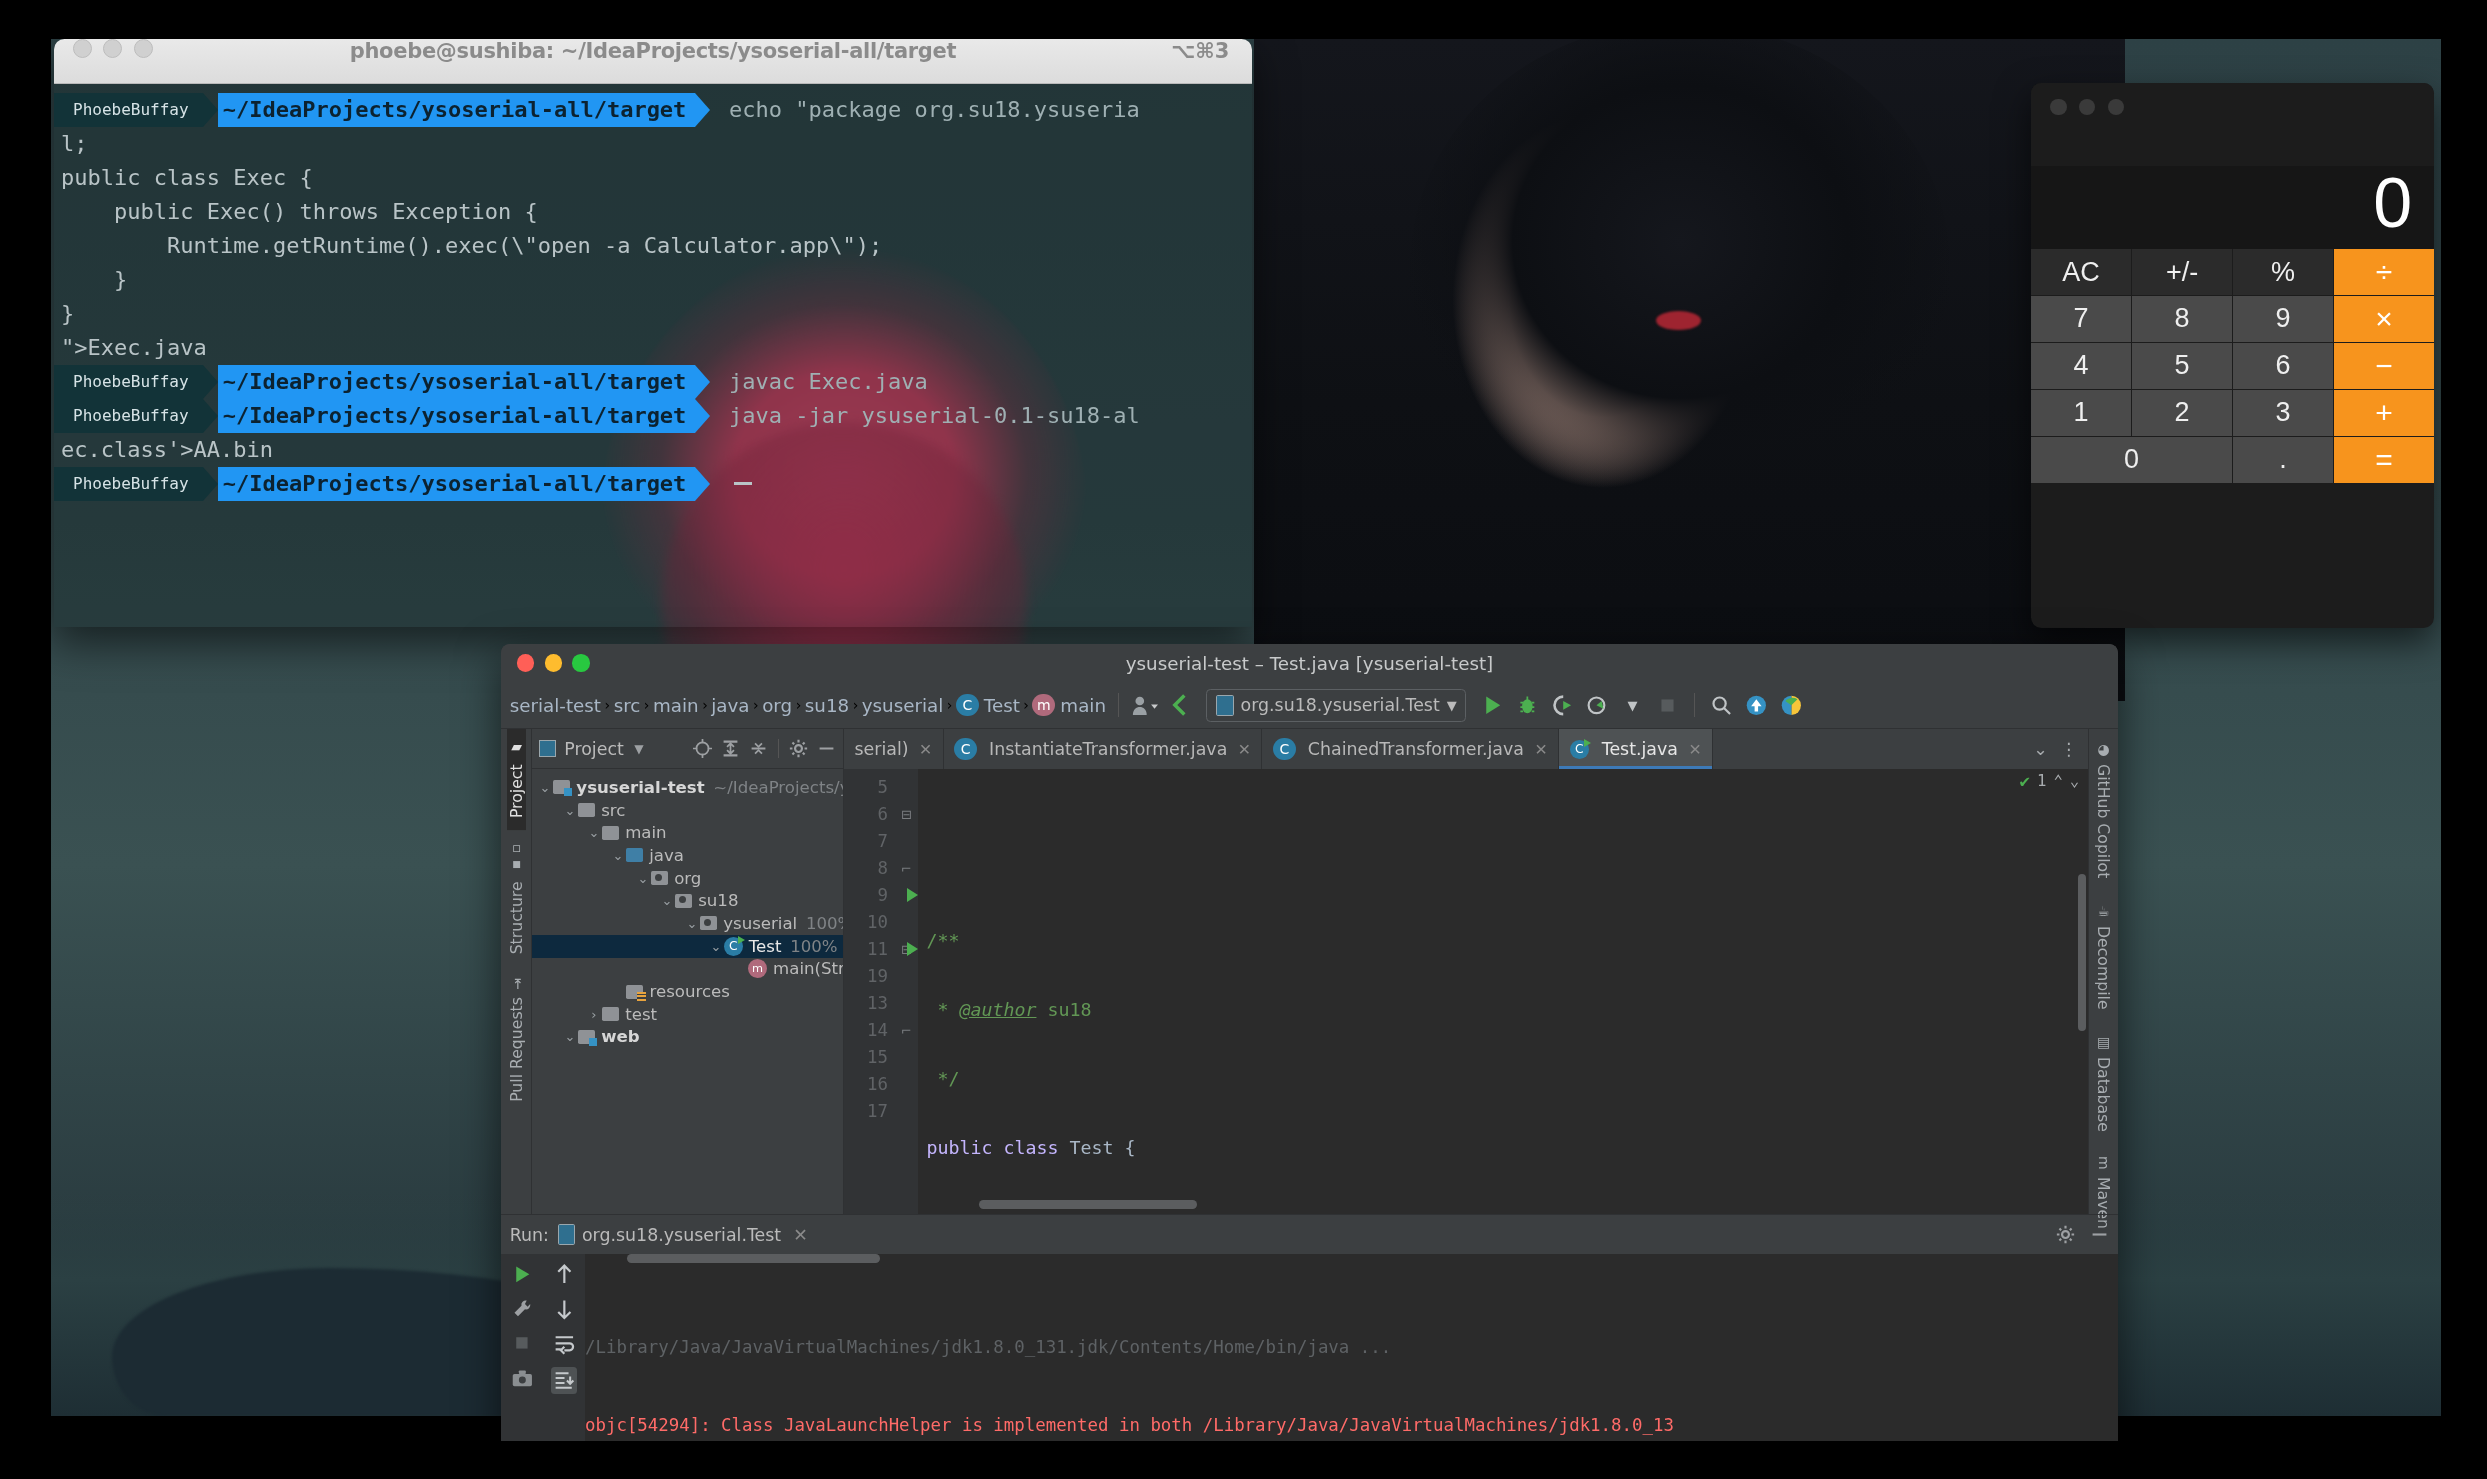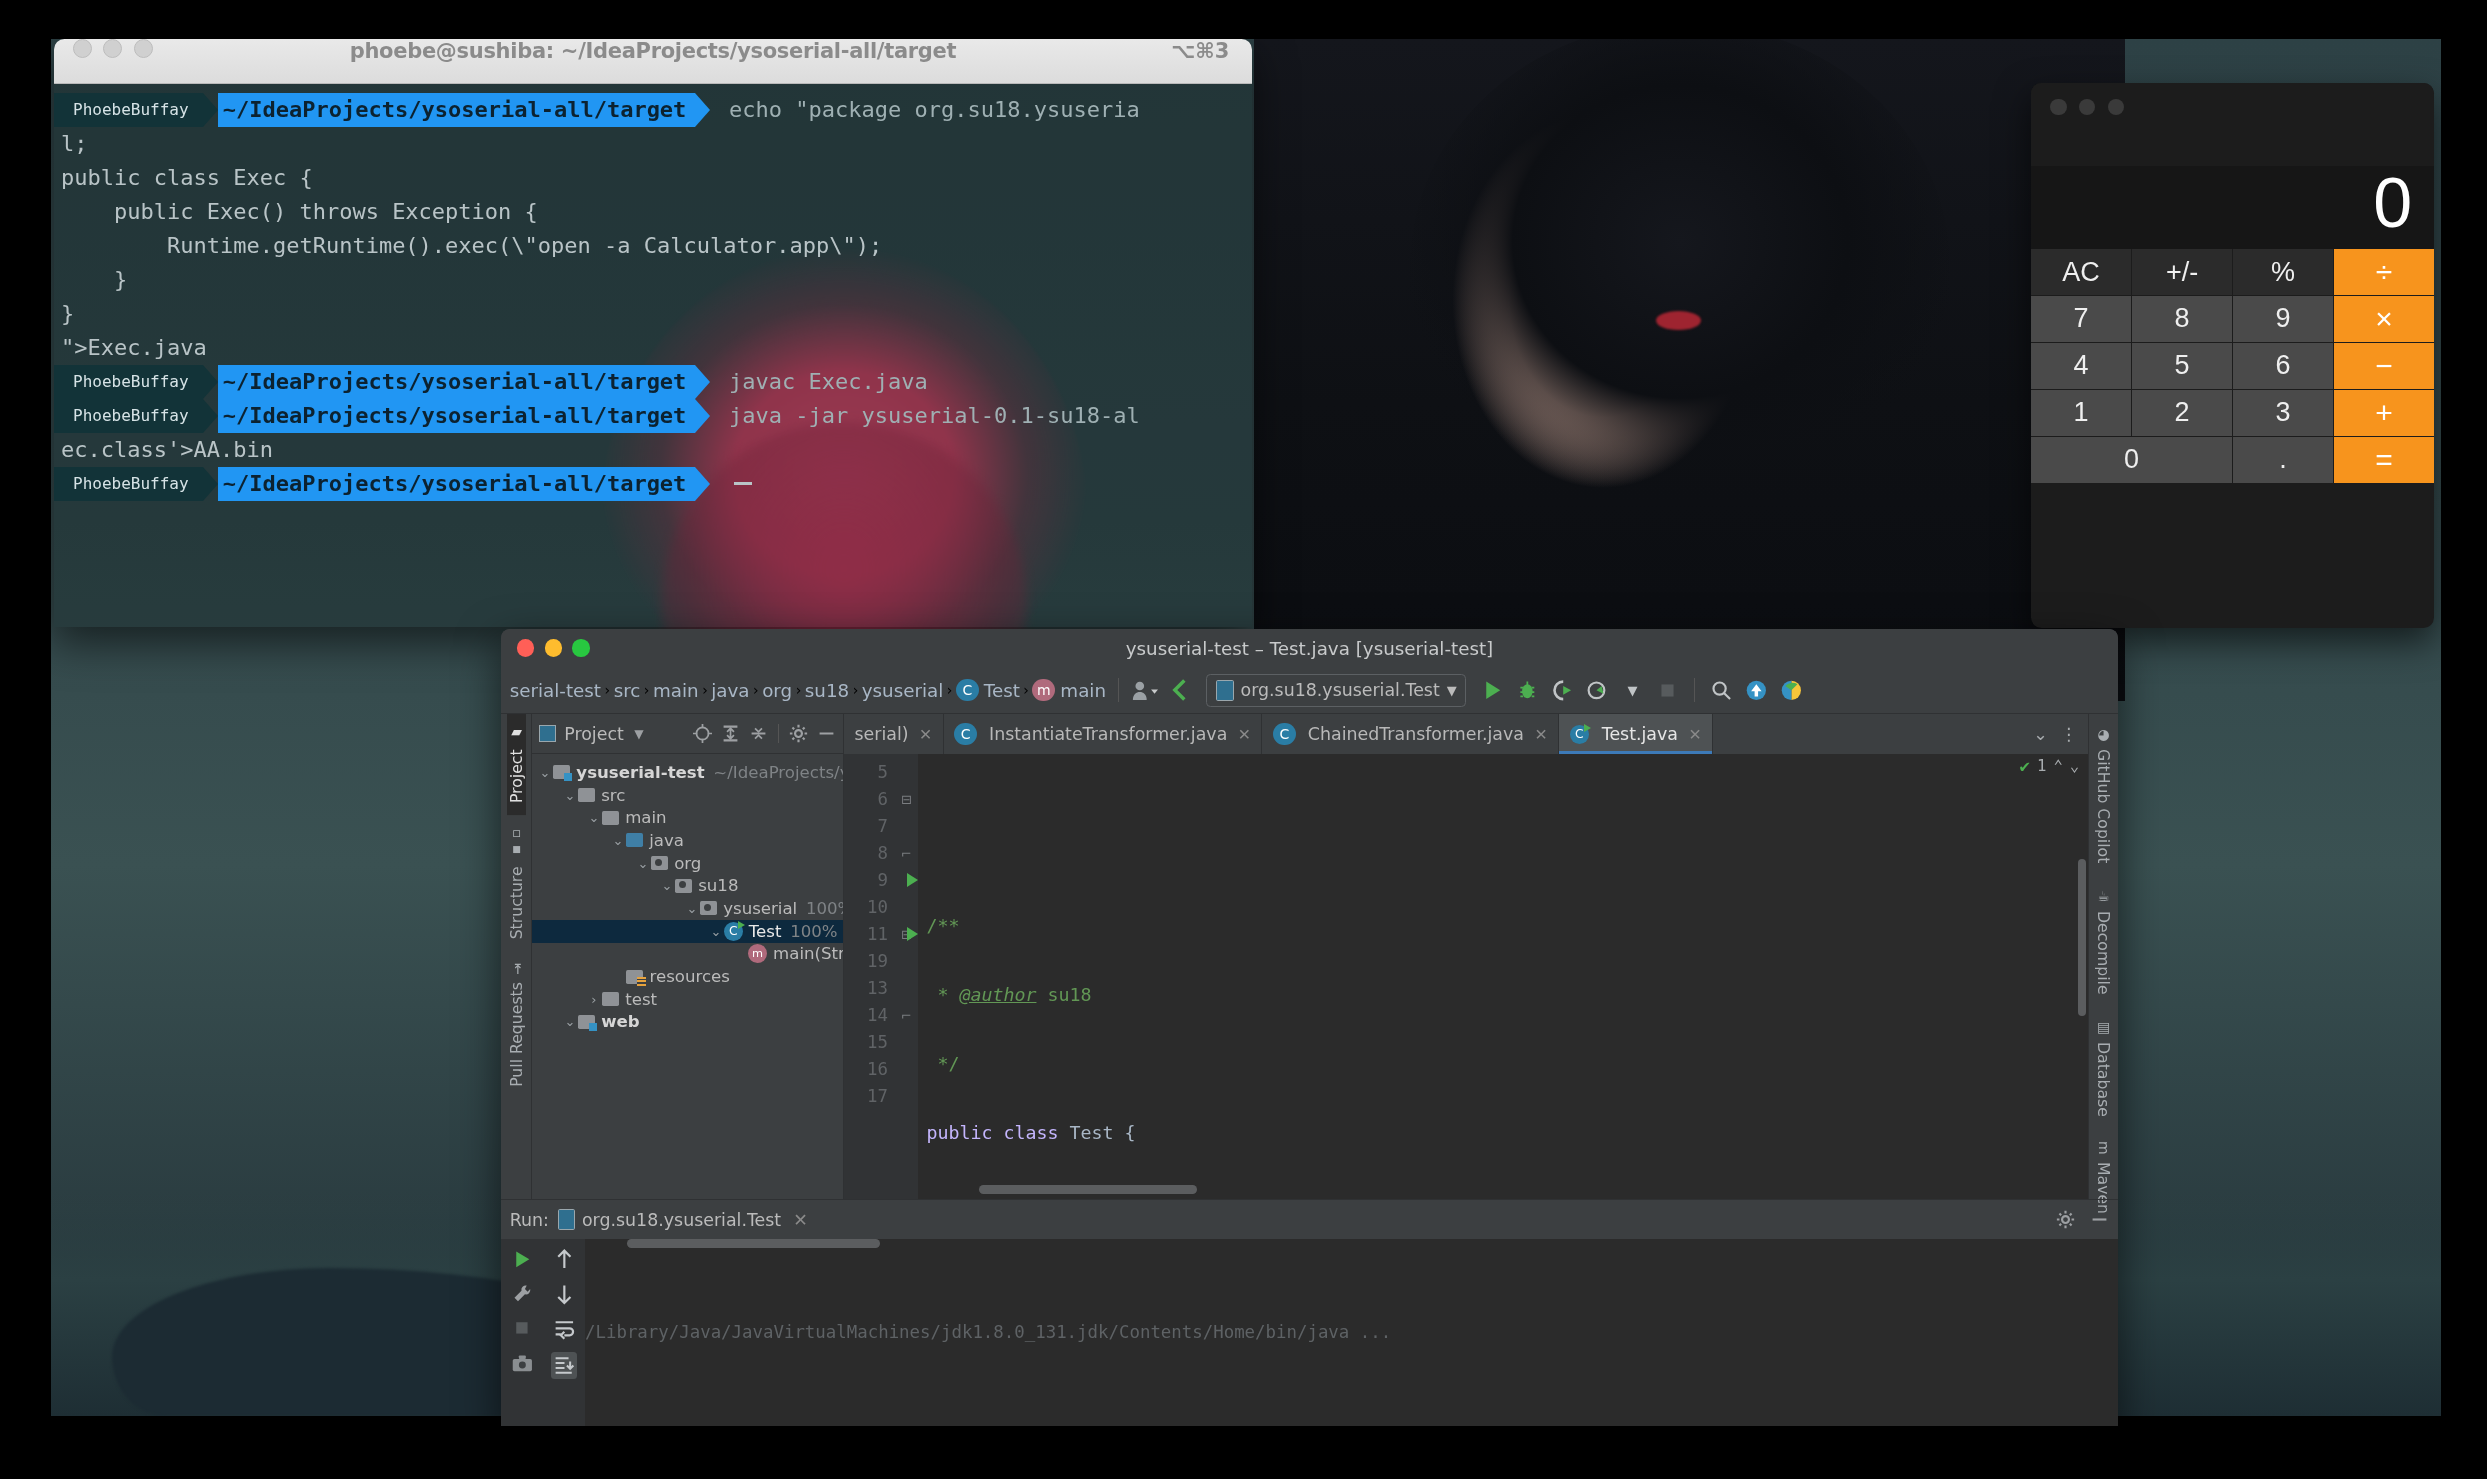--- a/index.html
+++ b/index.html
@@ -129,21 +129,21 @@
     display:flex; align-items:center; justify-content:center;
     color:#efefef; font-size:27px; font-family:"Liberation Sans", sans-serif; font-weight:300;
     background:#4a4a4a; cursor:default; user-select:none;
   }
   .ck.dark { background:#2b2b2b; }
   .ck.op { background:#f7941d; color:#fff; font-size:30px; }
   .ck.zero { grid-column: span 2; }
 
   
   .idea {
-    position:absolute; left:501px; top:629px; width:1617px; height:797px;
+    position:absolute; left:501px; top:644px; width:1617px; height:797px;
     background:#3c3f41; border-radius:8.7px 8.7px 0 0; overflow:hidden;
     box-shadow: 0 15.7px 44px rgba(0,0,0,0.6);
     font-family:"DejaVu Sans", sans-serif;
   }
   .idea-titlebar {
     height:38px; background:#3c3f41; position:relative; display:flex; align-items:center;
   }
   .mac-lights { display:flex; gap:10.5px; margin-left:15.7px; }
   .ml { width:17.4px; height:17.4px; border-radius:50%; }
   .ml.r{background:#ff5f57;} .ml.y{background:#febc2e;} .ml.g{background:#28c840;}
@@ -796,20 +796,21 @@
             <svg width="21" height="21" viewBox="0 0 26 26">
                 <path d="M2 4h16M2 10h11M2 16h11M2 22h20" stroke="#c5c9cc" stroke-width="2.5"></path>
                 <path d="M20 8v9M16 13l4 4 4-4" stroke="#c5c9cc" stroke-width="2.5" fill="none"></path>
               </svg>
           </span>
         </div>
 
         <div class="console">
           <div class="con-scroll"></div>
           <div class="dim">/Library/Java/JavaVirtualMachines/jdk1.8.0_131.jdk/Contents/Home/bin/java ...</div>
+          <div>objc[54294]: Class JavaLaunchHelper is implemented in both /Library/Java/JavaVirtualMachines/jdk1.8.0_13</div>
           
           
           
           
         </div>
       </div>
     </div>
   </div>
 </div>
 

